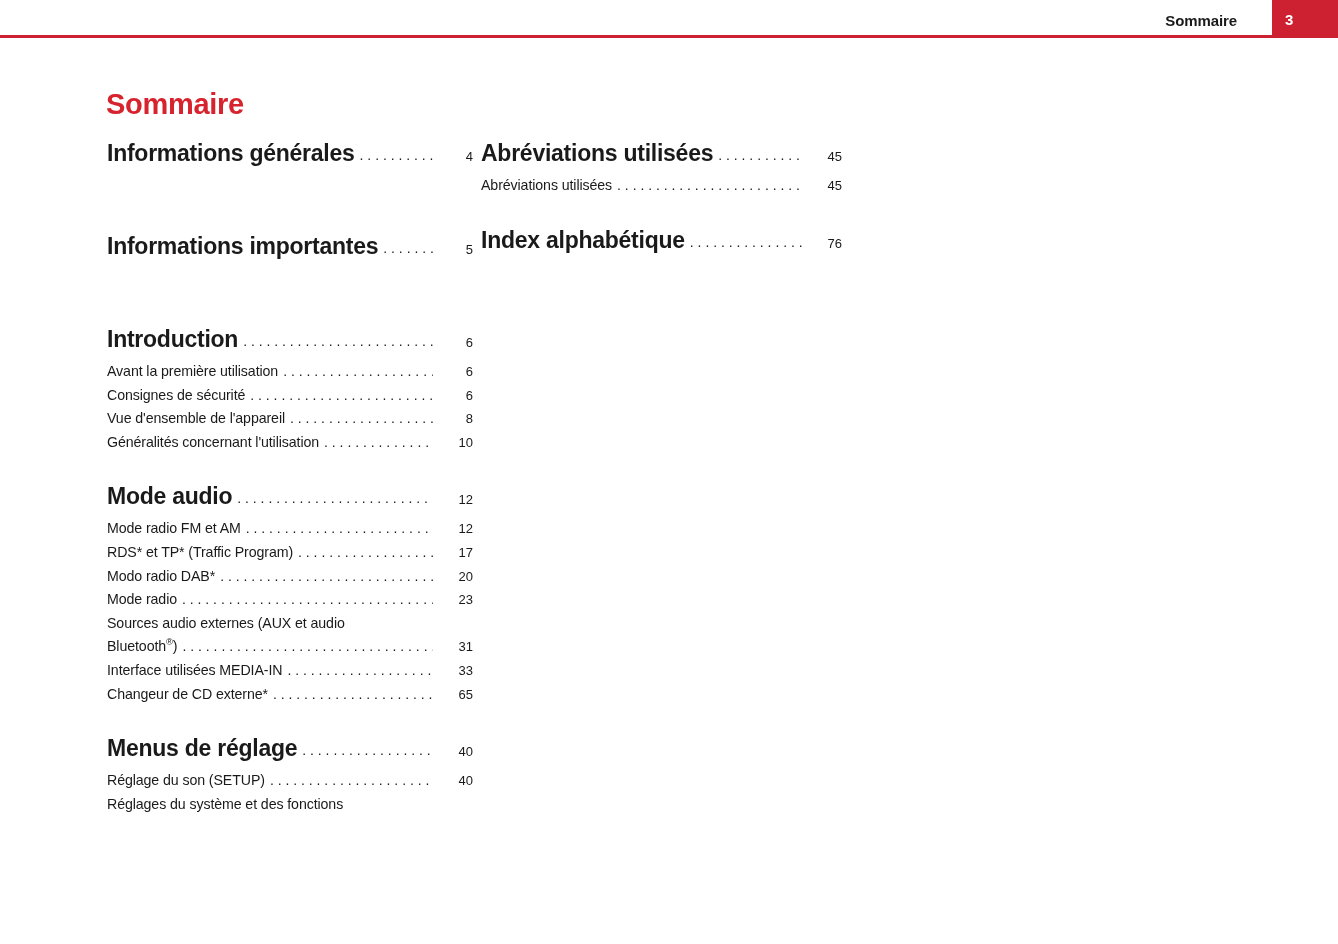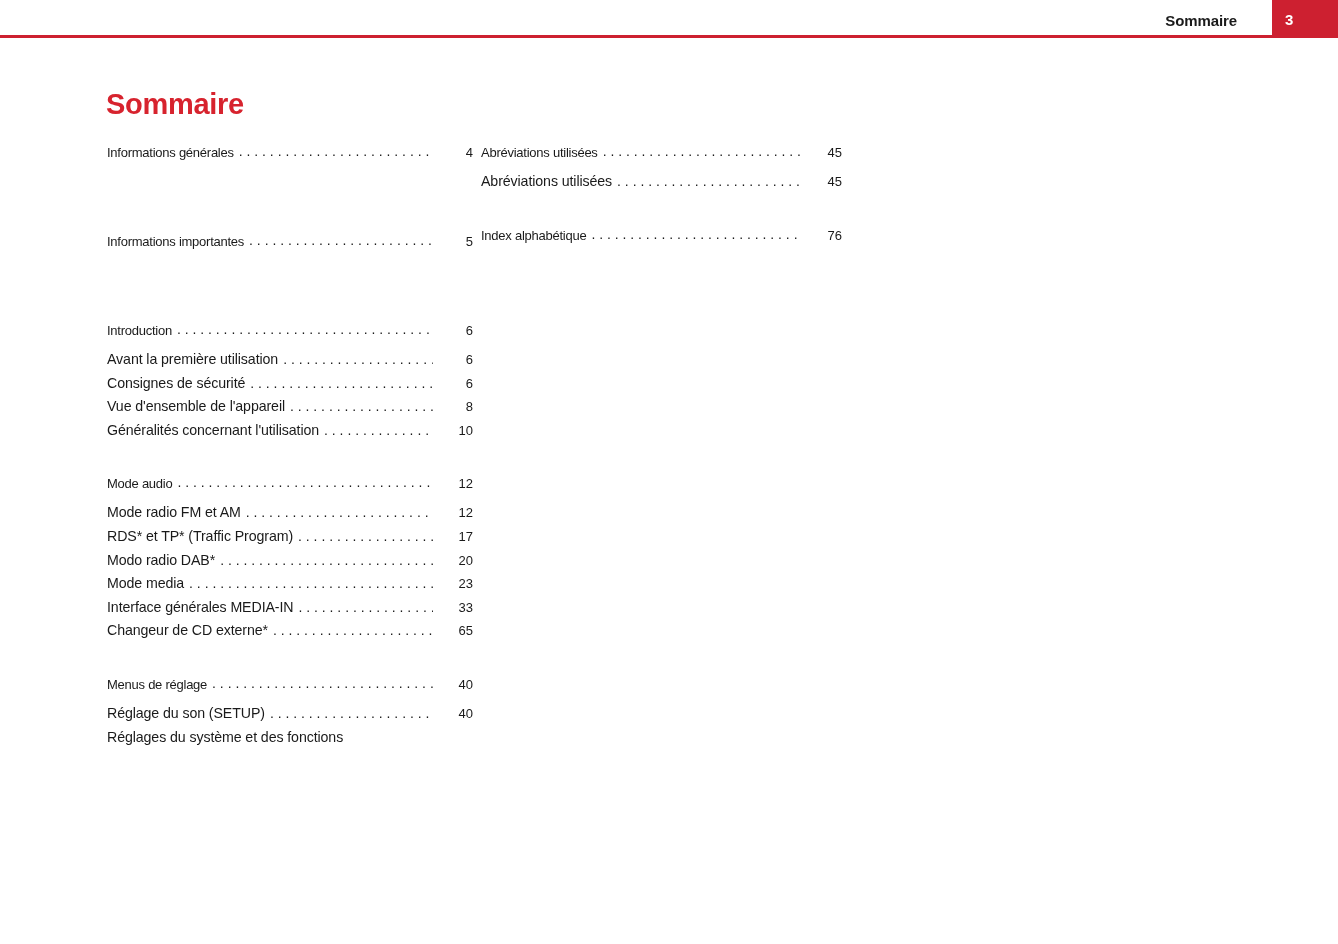--- a/index.html
+++ b/index.html
@@ -112,22 +112,22 @@
     letter-spacing: 0px;
   }
   .pagenum {
     flex: 0 0 auto;
     text-align: right;
     white-space: nowrap;
   }
 
   
   .entry.chapter .entry-text {
-    font-size: 13px;
-    font-weight: normal;
+    font-size: 23px;
+    font-weight: bold;
     letter-spacing: -0.25px;
     line-height: 22px;
   }
   .entry.chapter .leader {
     font-size: 14px;
     position: relative;
     top: -1px;
   }
   .entry.chapter .pagenum {
     font-size: 13px;
@@ -261,28 +261,40 @@
         </div>
         <div class="entry sub">
           <div class="entry-line">
             <span class="entry-text">Modo radio DAB*</span>
             <span class="leader"></span>
             <span class="pagenum">20</span>
           </div>
         </div>
         <div class="entry sub">
           <div class="entry-line">
-            <span class="entry-text">Mode media</span>
+            <span class="entry-text">Mode radio</span>
             <span class="leader"></span>
             <span class="pagenum">23</span>
           </div>
         </div>
         <div class="entry sub">
-          <div class="entry-line">
-            <span class="entry-text">Interface générales MEDIA-IN</span>
+          <div class="entry-line cont-line">
+            <span class="entry-text">Sources audio externes (AUX et audio</span>
+            <span class="leader"></span>
+            <span class="pagenum">31</span>
+          </div>
+          <div class="entry-line">
+            <span class="entry-text">Bluetooth<span class="sup">®</span>)</span>
+            <span class="leader"></span>
+            <span class="pagenum">31</span>
+          </div>
+        </div>
+        <div class="entry sub">
+          <div class="entry-line">
+            <span class="entry-text">Interface utilisées MEDIA-IN</span>
             <span class="leader"></span>
             <span class="pagenum">33</span>
           </div>
         </div>
         <div class="entry sub">
           <div class="entry-line">
             <span class="entry-text">Changeur de CD externe*</span>
             <span class="leader"></span>
             <span class="pagenum">65</span>
           </div>

